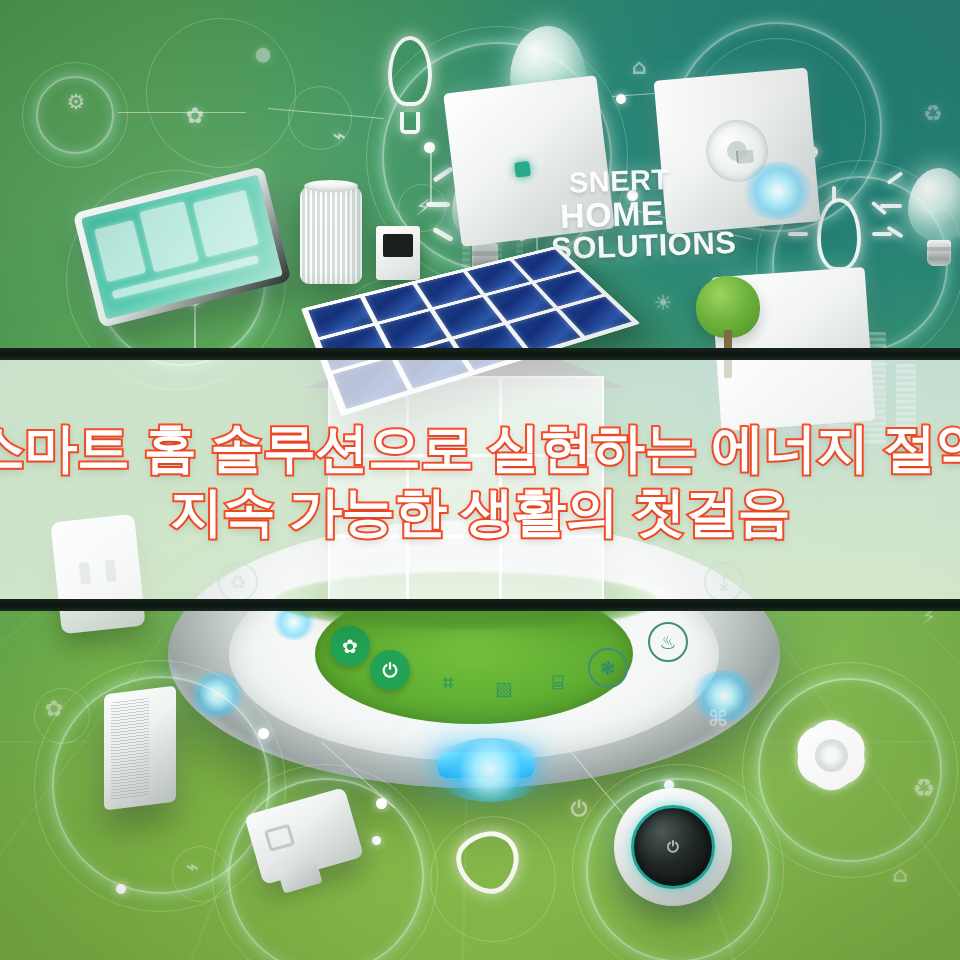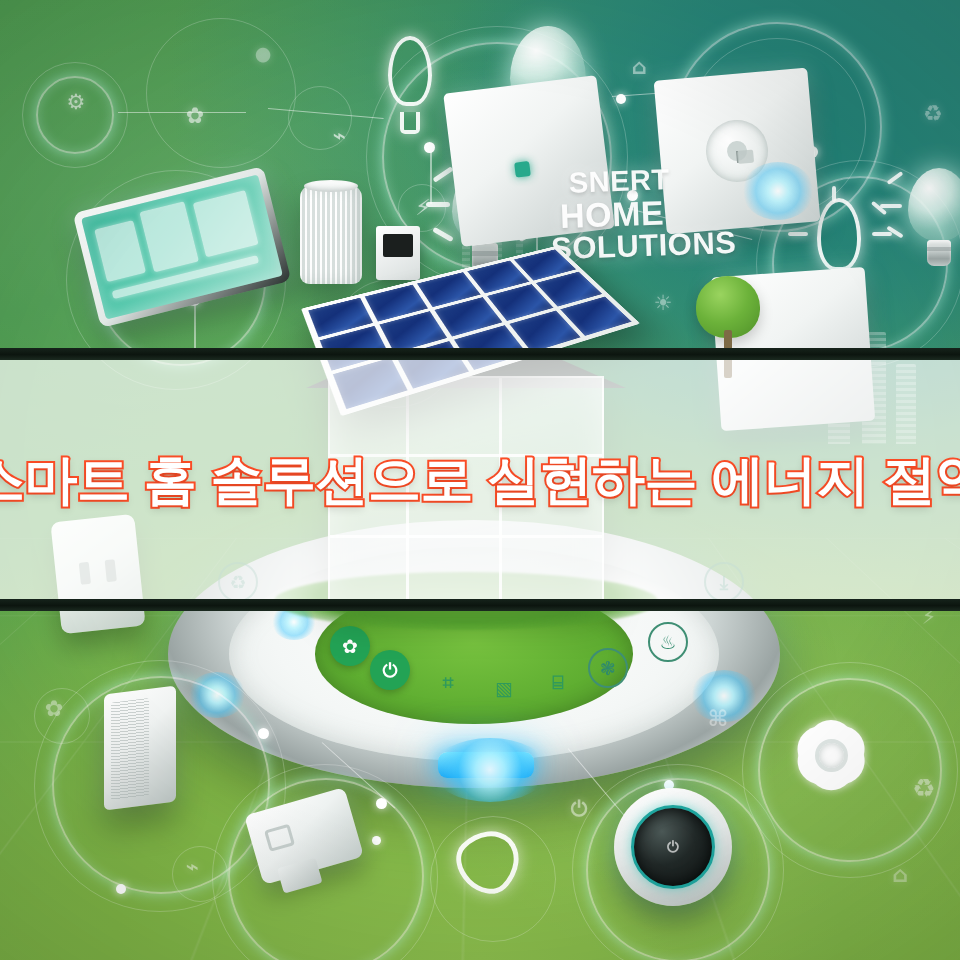--- a/index.html
+++ b/index.html
@@ -625,16 +625,17 @@
     <div class="bg-vignette"></div>
   </div>
 
   <div class="banner">
     <div class="banner-rule top"></div>
     <div class="banner-wash"></div>
     <div class="banner-rule bottom"></div>
 
     <div class="banner-text">
       <div class="title-line l1">스마트 홈 솔루션으로 실현하는 에너지 절약</div>
+      <div class="title-line l2">지속 가능한 생활의 첫걸음</div>
     </div>
   </div>
 
 </div>
 
 </body></html>

